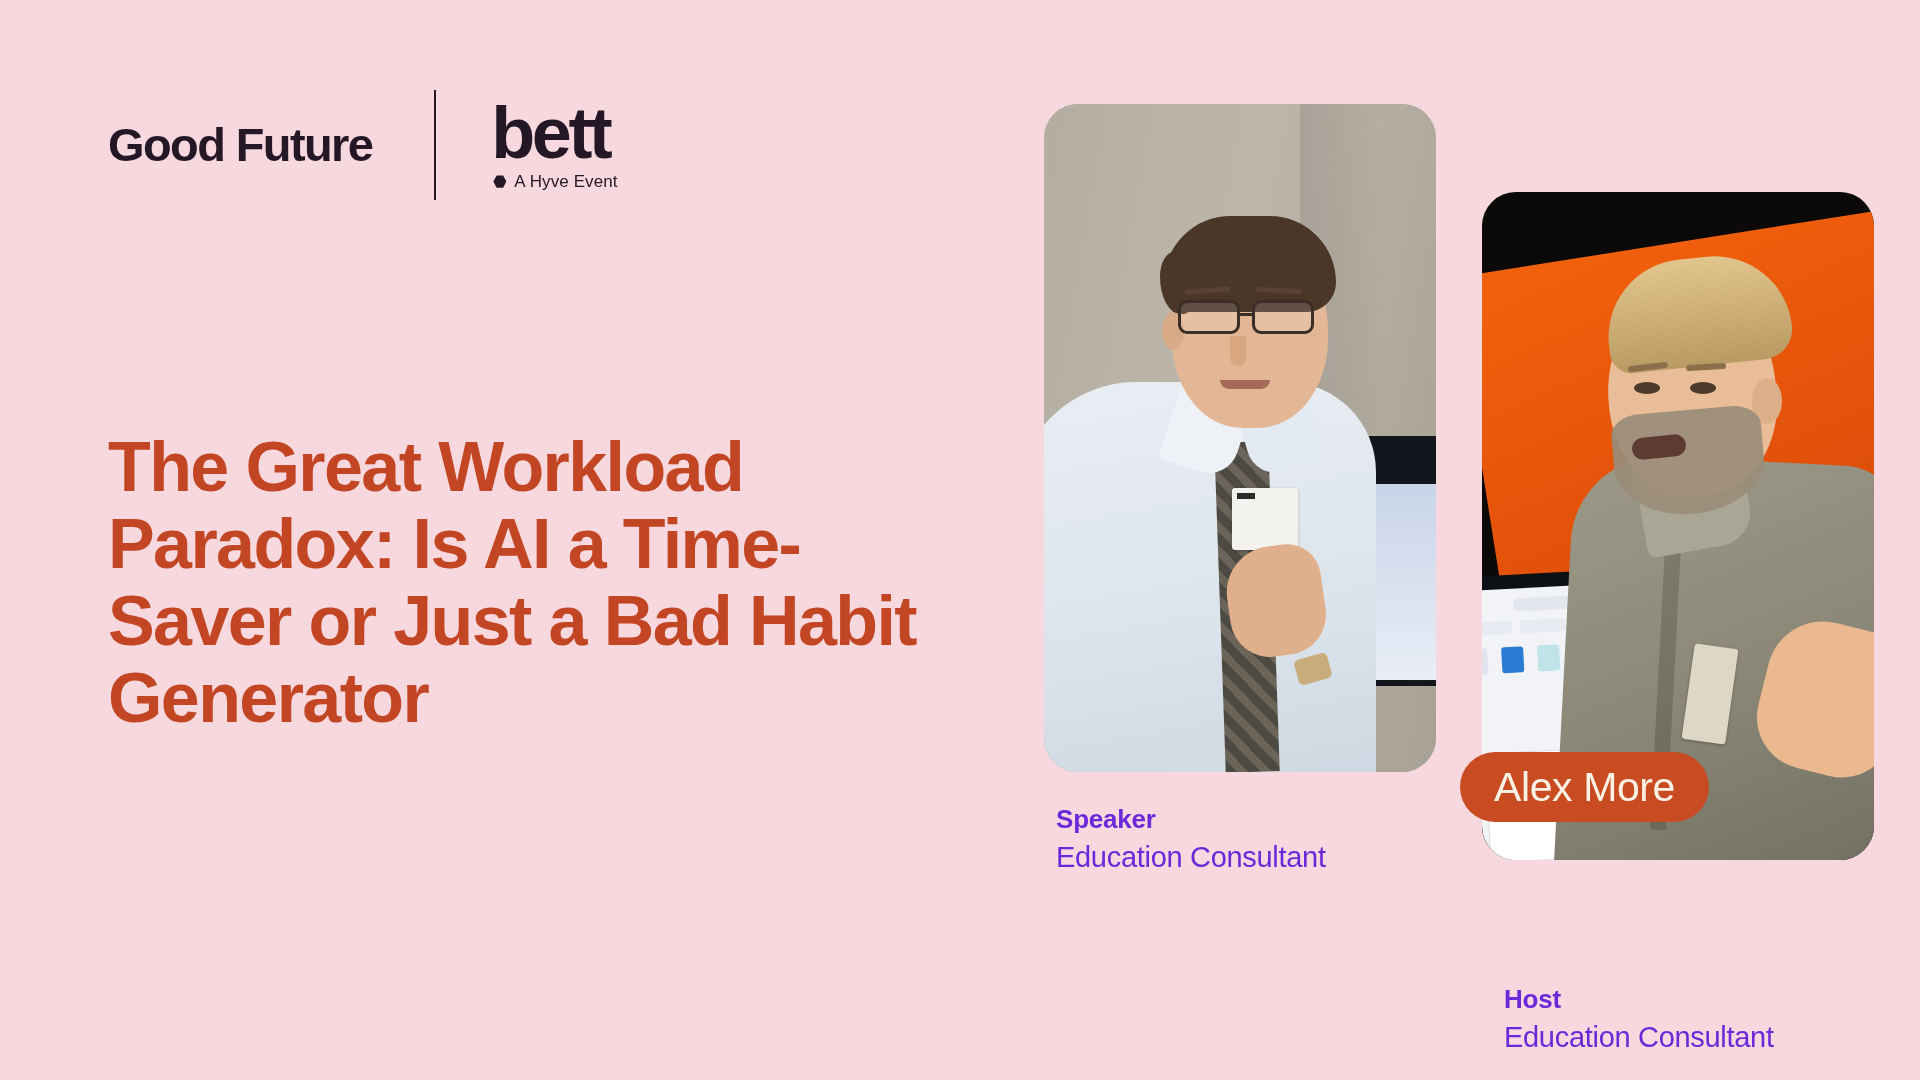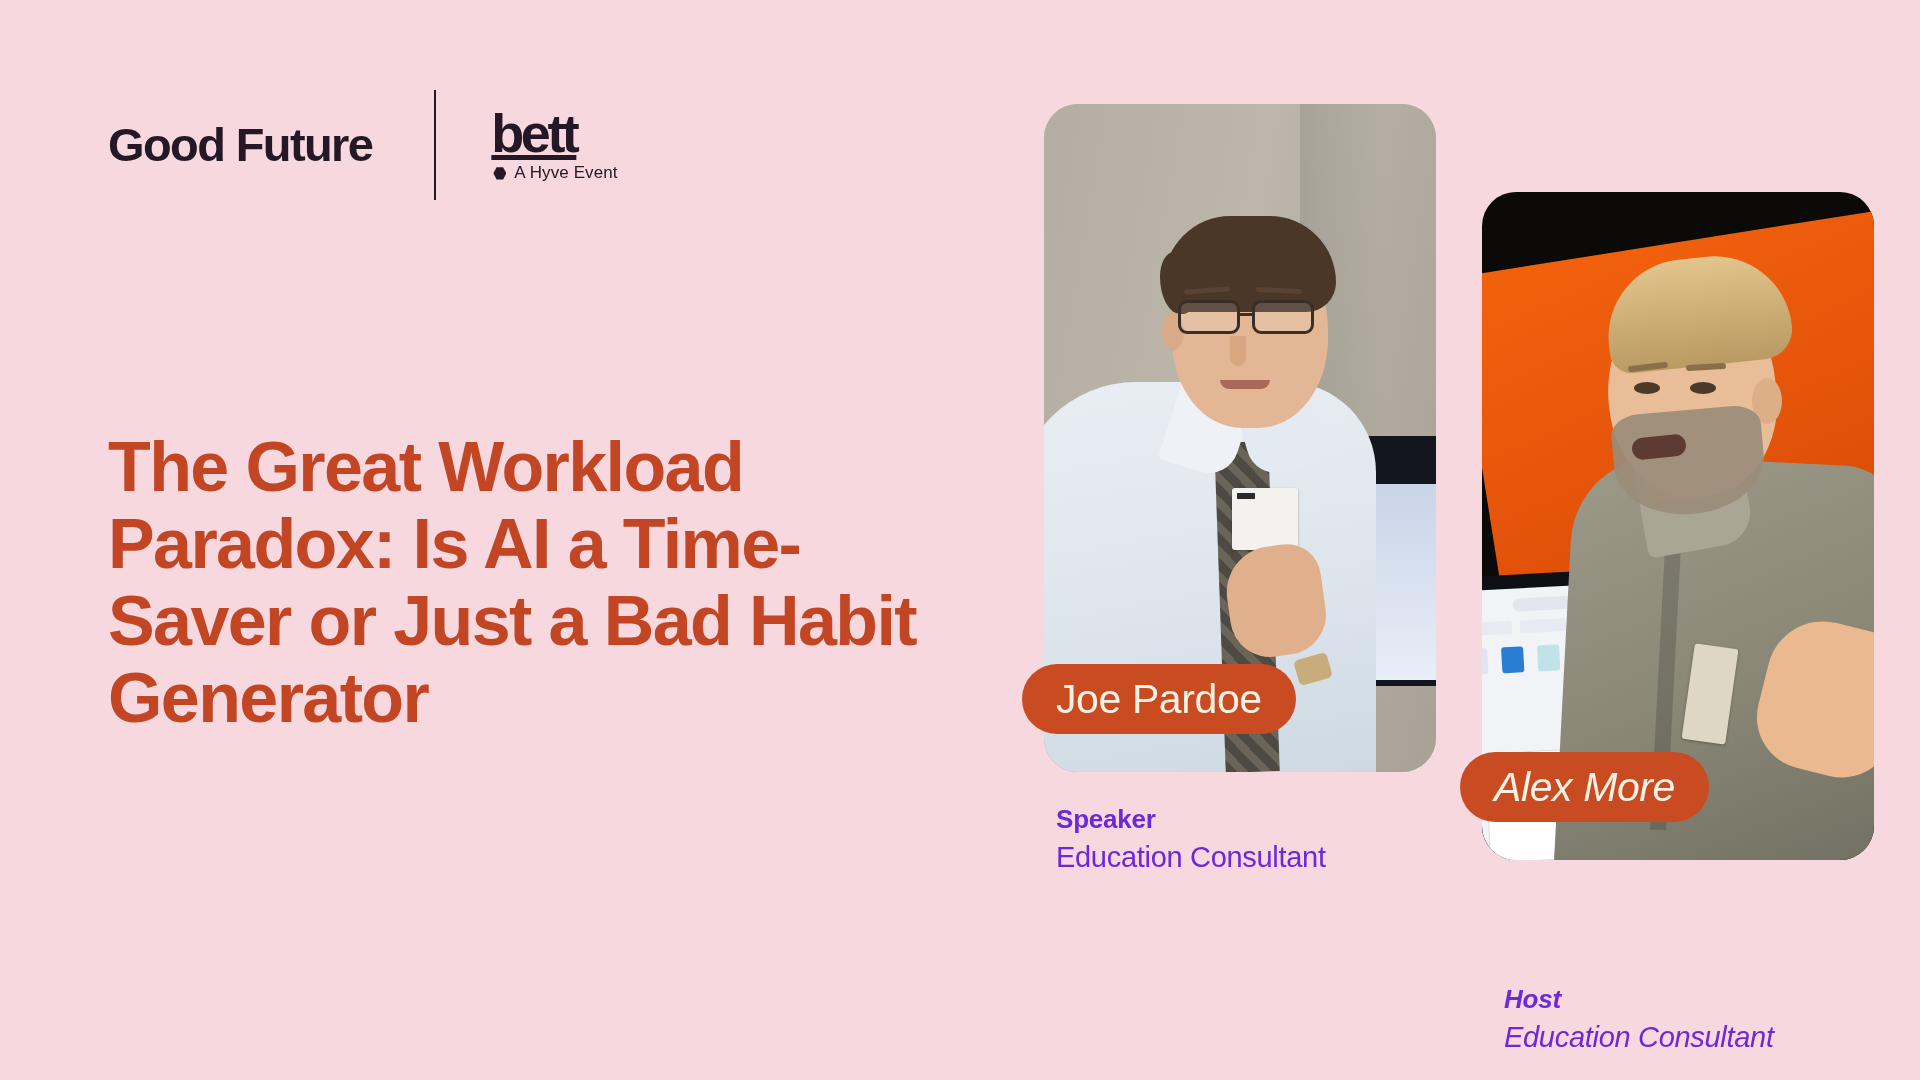--- a/index.html
+++ b/index.html
@@ -41,24 +41,23 @@
     align-self: center;
   }
   .bett-logo {
     display: flex; flex-direction: column;
     justify-content: center;
     padding-top: 2px;
   }
   .bett-word {
     color: #241726;
     font-weight: 700;
-    font-size: 54px;
+    font-size: 72px;
     line-height: 0.92;
     letter-spacing: -3.5px;
-    text-decoration: underline;
   }
   .bett-tag {
     display: flex; align-items: center;
     gap: 8px;
     margin-top: 5px;
     margin-left: 2px;
   }
   .hex-dot {
     width: 13px; height: 13px;
     background: #241726;
@@ -82,21 +81,21 @@
     font-weight: 700;
     line-height: 1.10;
     letter-spacing: -1.6px;
   }
 
   
   .person {
     position: absolute;
   }
   .person.speaker { left: 1044px; top: 104px; width: 392px; }
-  .person.host    { left: 1482px; top: 192px; width: 392px; font-style: italic; }
+  .person.host    { left: 1482px; top: 192px; width: 392px; }
 
   .photo-frame {
     position: relative;
     width: 392px; height: 668px;
     border-radius: 34px;
     overflow: hidden;
     background: #b9b3a8;
   }
   .photo-frame.host-frame { height: 668px; }
 
@@ -387,21 +386,20 @@
         <div class="jp-bridge"></div>
         <div class="jp-lens r"></div>
       </div>
       <div class="jp-nose"></div>
       <div class="jp-mouth"></div>
       <div class="jp-namecard"></div>
       <div class="jp-watchband"></div>
       <div class="jp-hand"></div>
     </div>
 
-    <div class="name-badge">Joe Pardoe</div>
 
     <div class="role-block">
       <div class="role-title">Speaker</div>
       <div class="role-sub">Education Consultant</div>
     </div>
 
   </div>
 
   <div class="person host">
 

